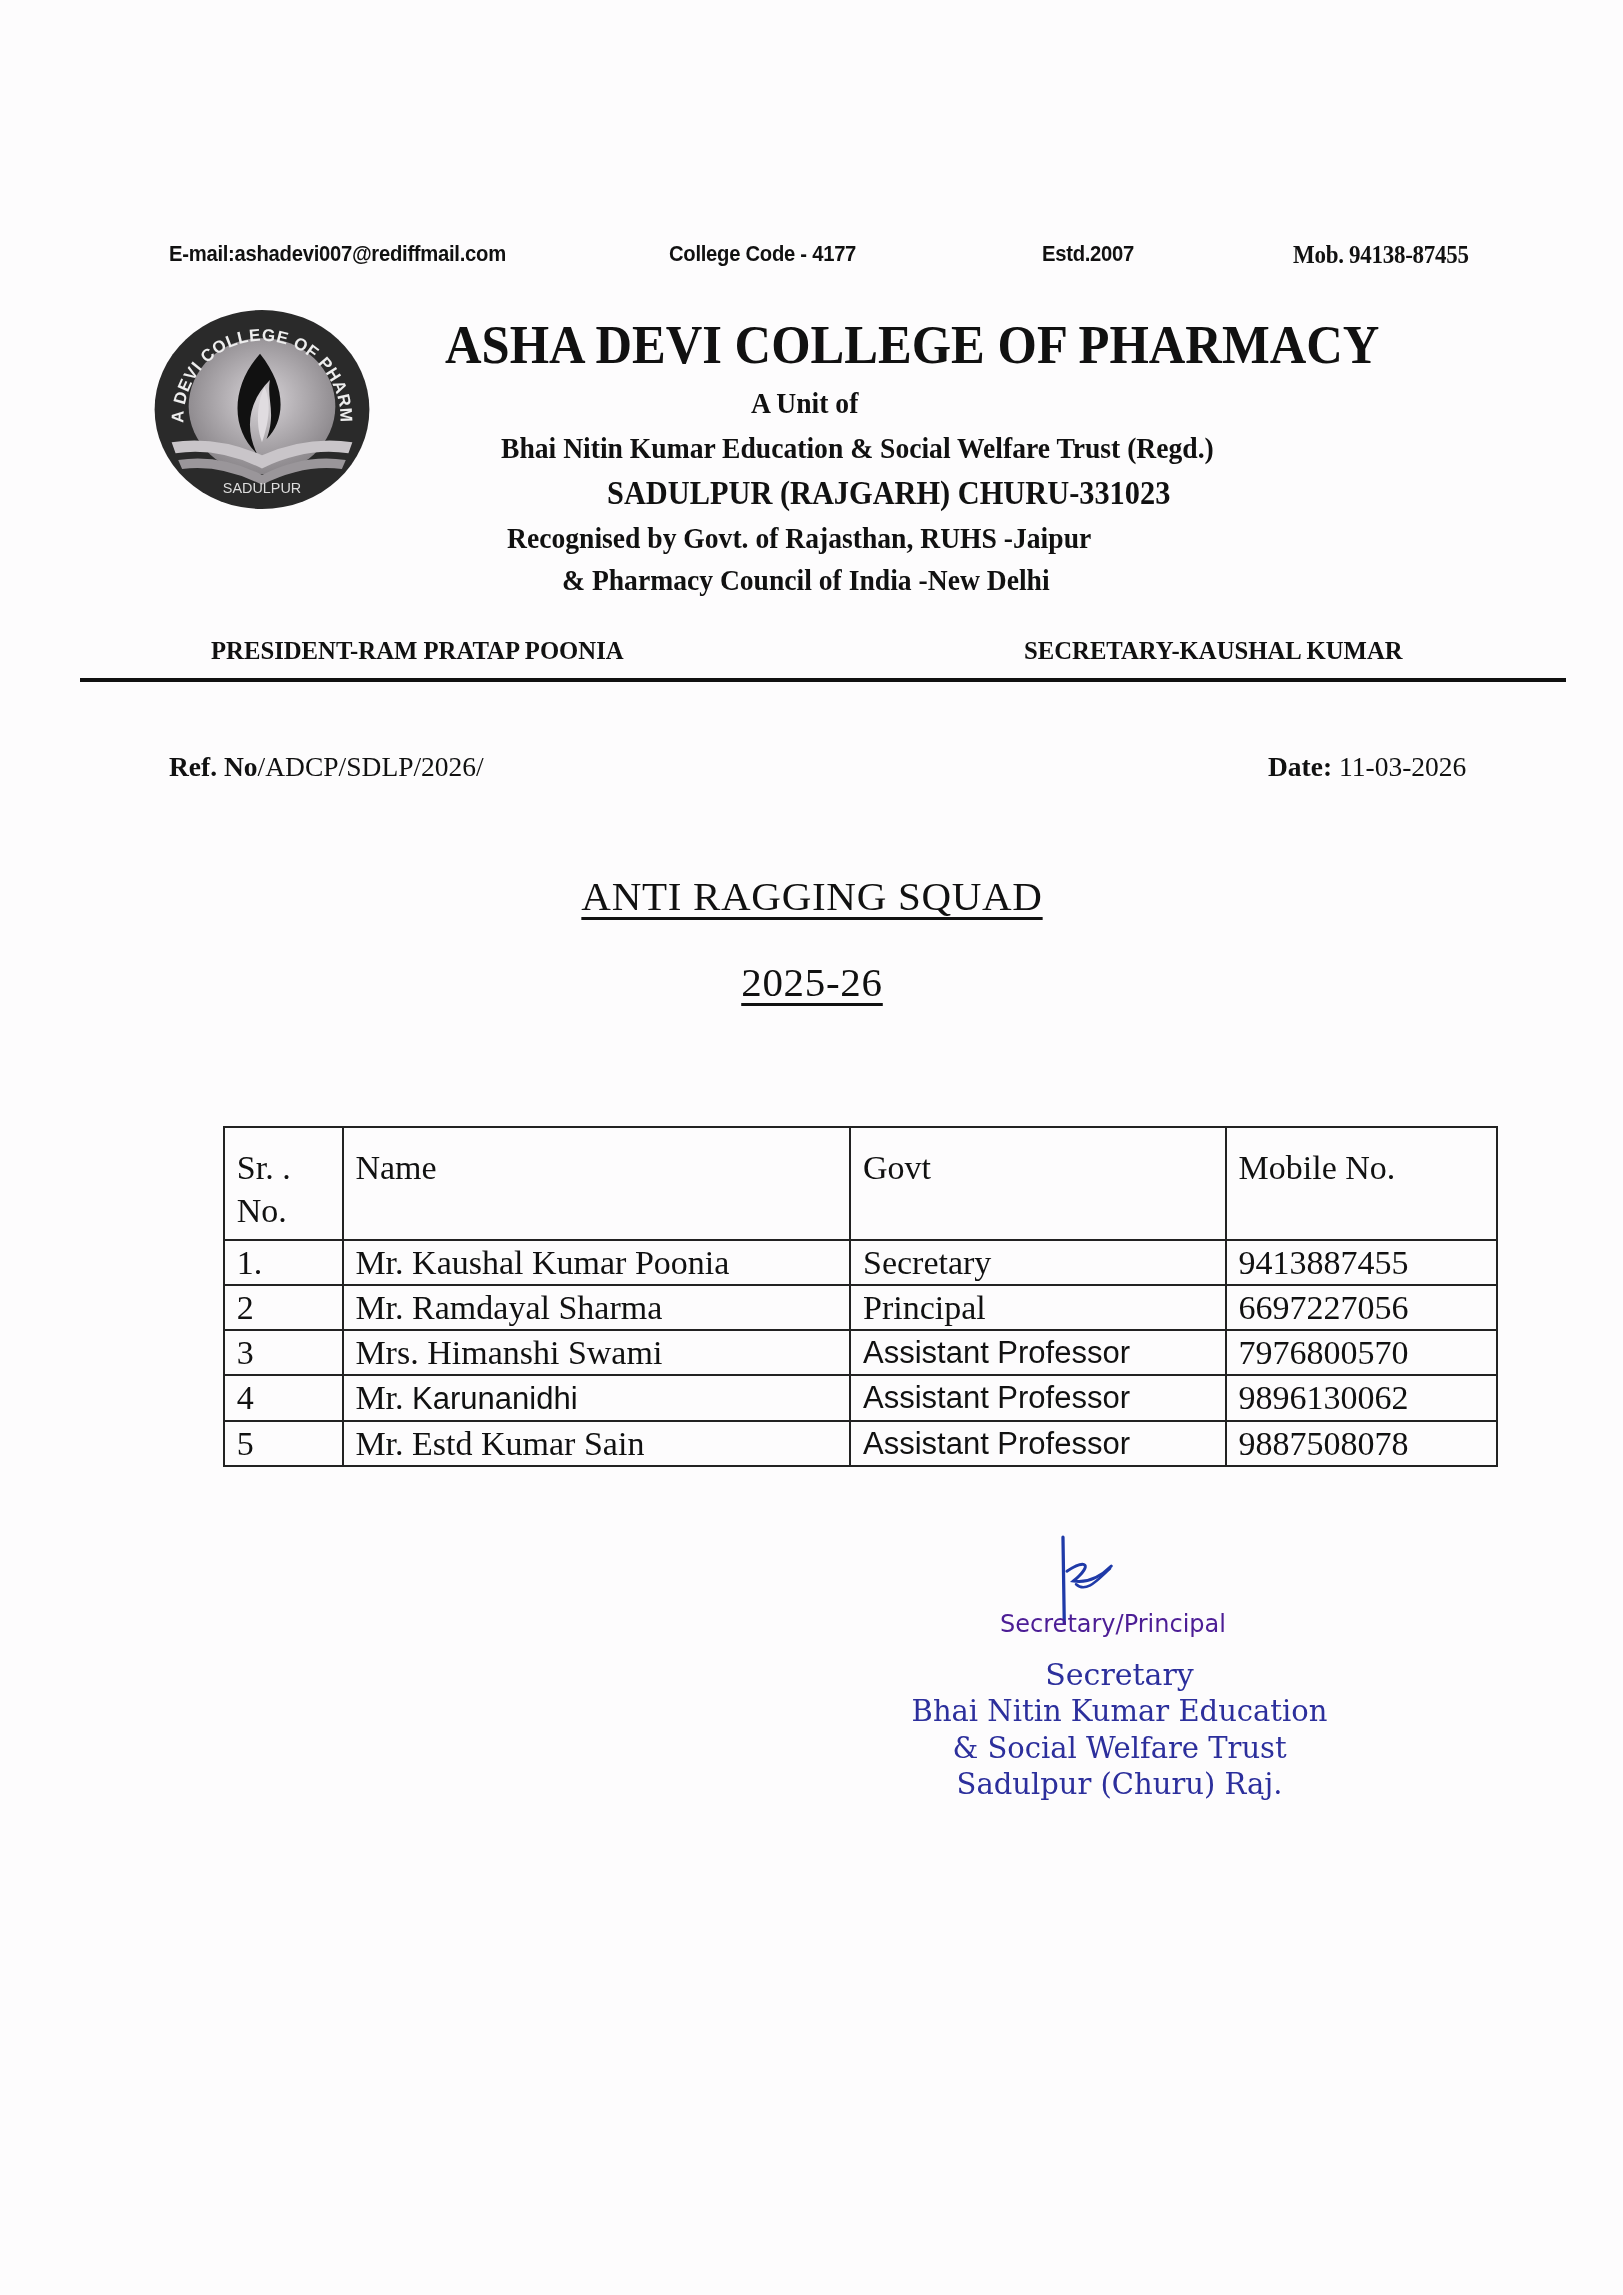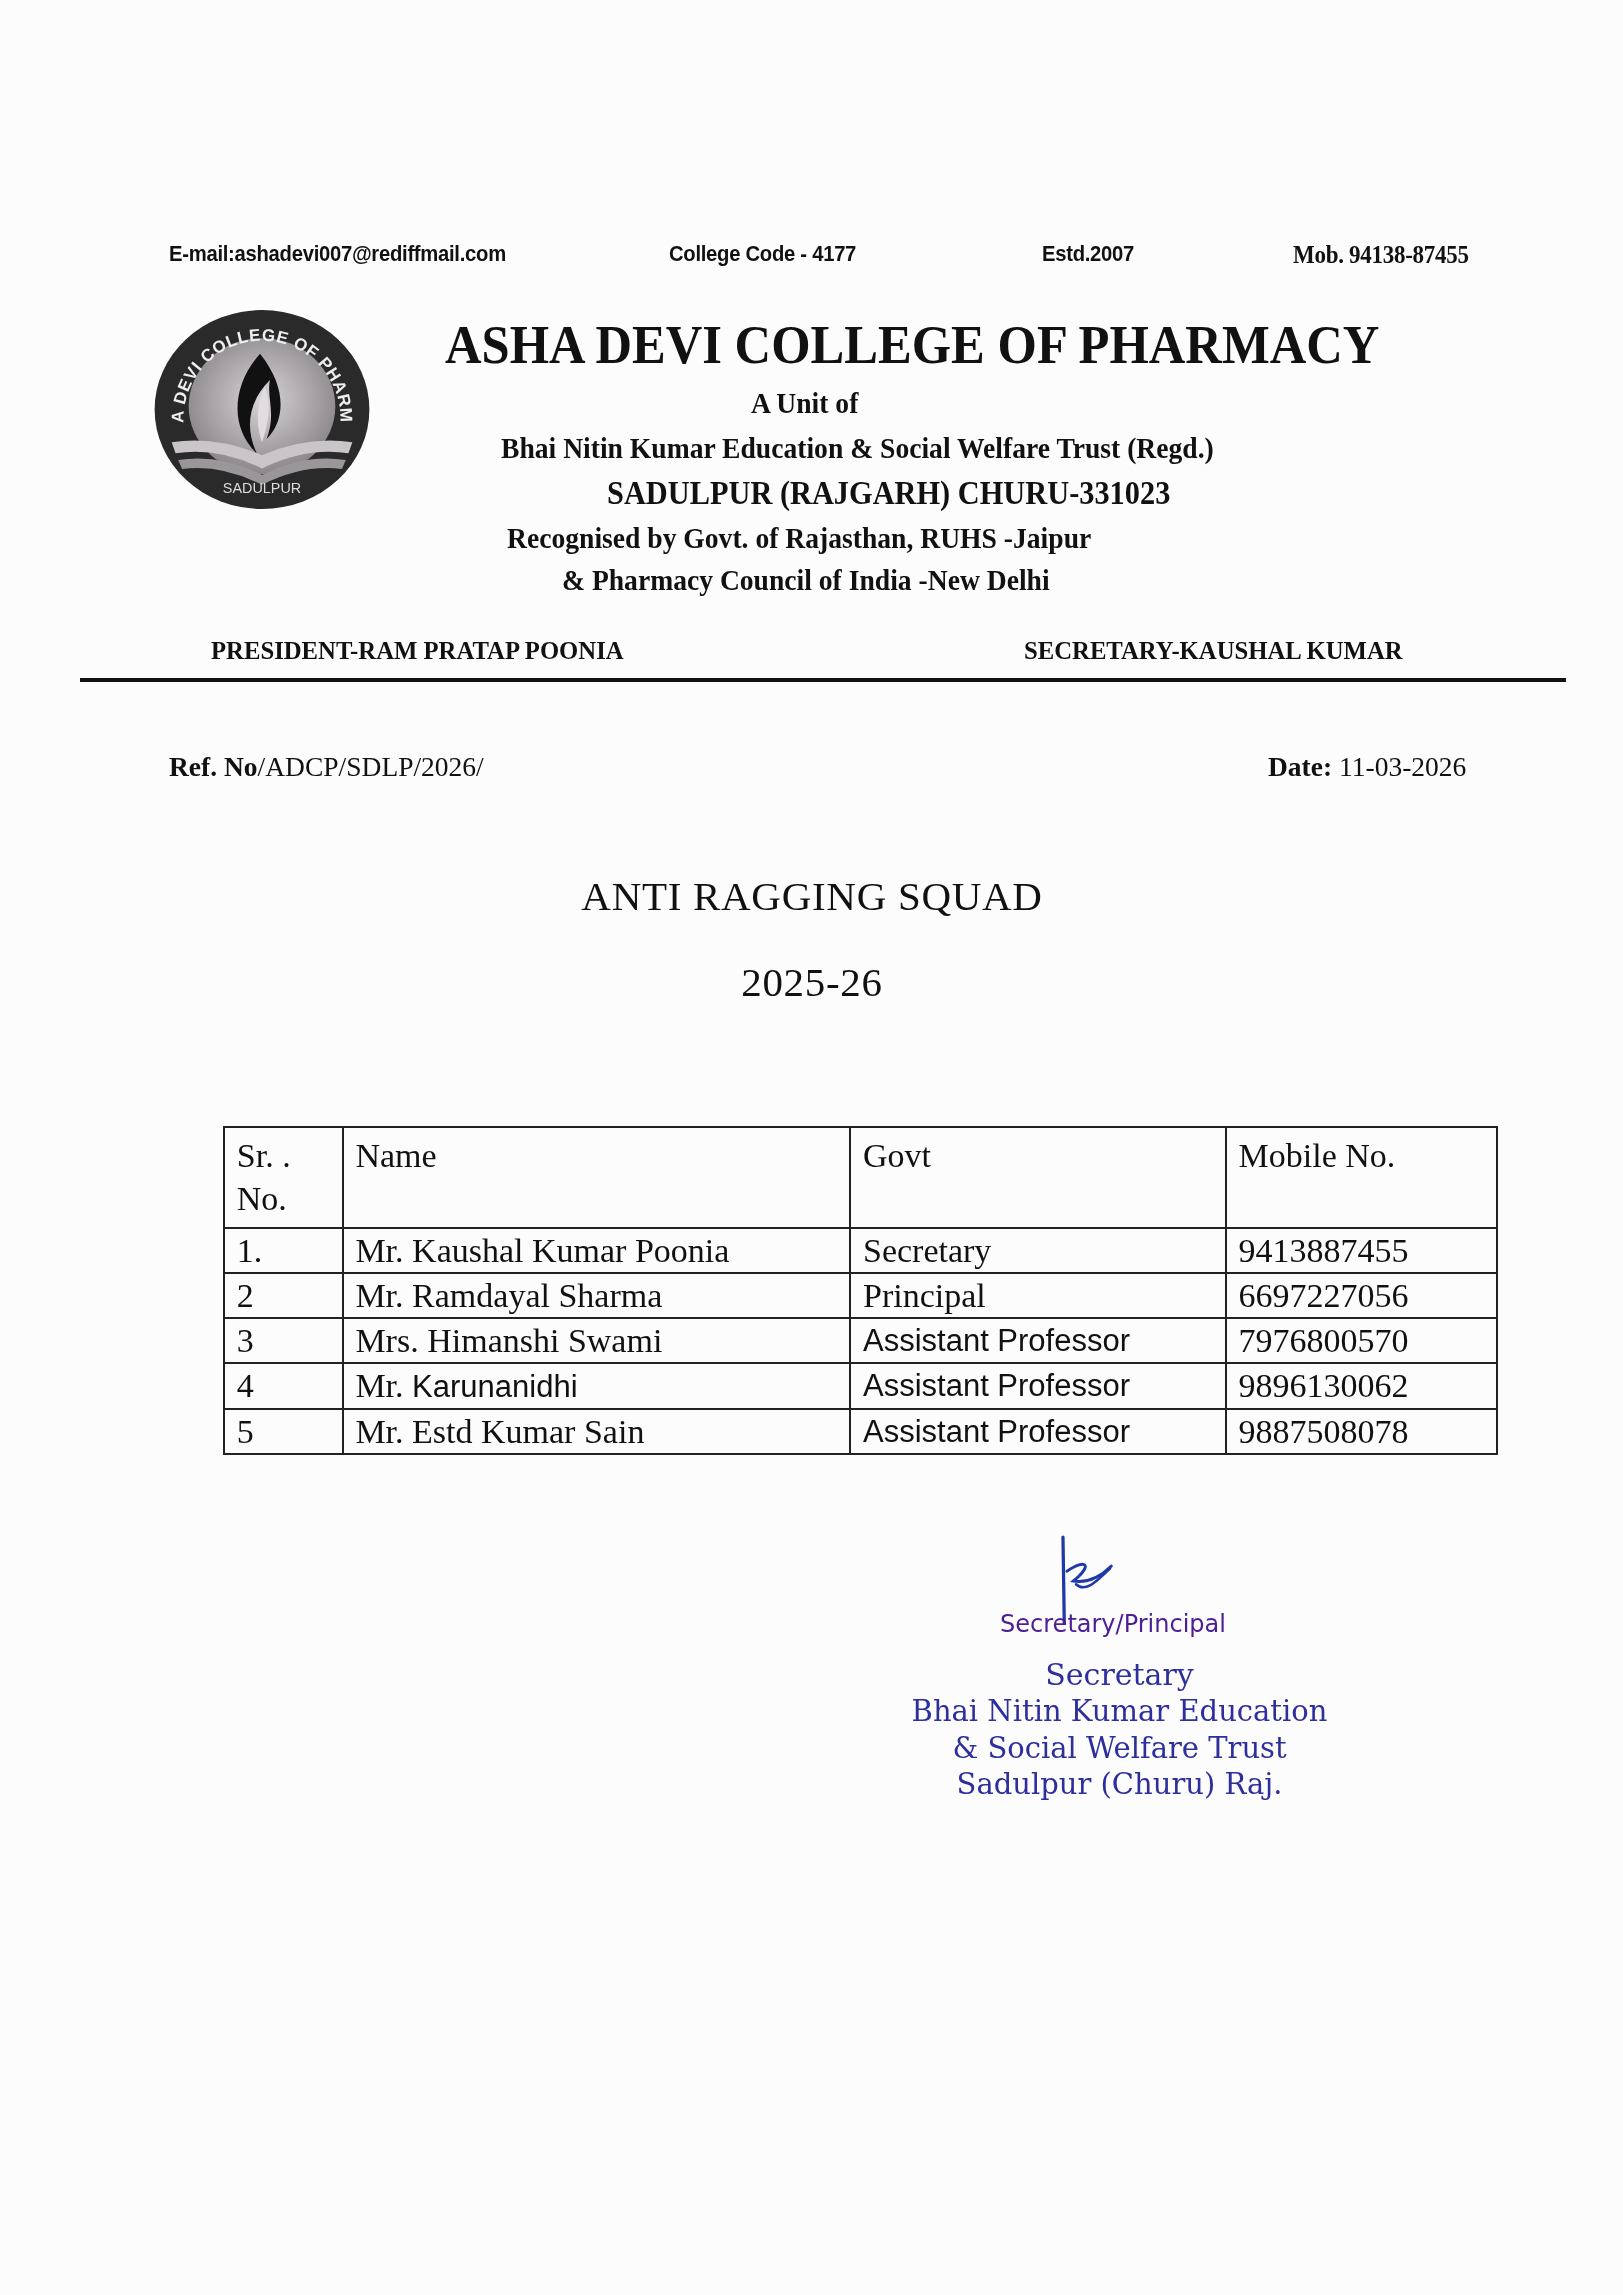--- a/index.html
+++ b/index.html
@@ -48,35 +48,35 @@
   .refline {
     top: 751px; font-size: 27.5px; white-space: nowrap;
   }
   .refline b { font-weight: bold; }
 
   .title {
     left: 0; width: 1624px; text-align: center;
     font-size: 41px; letter-spacing: 0.7px;
   }
   .title span {
-    text-decoration-thickness: 2.6px;
+    text-decoration: underline; text-decoration-thickness: 2.6px;
     text-underline-offset: 6.5px;
   }
 
   
   table.squad {
     position: absolute; left: 223px; top: 1126px;
     border-collapse: collapse;
     font-size: 34px;
   }
   table.squad td, table.squad th {
     border: 2px solid #222; padding: 0 11.8px; text-align: left;
     vertical-align: top; font-weight: normal; line-height: 43px;
   }
-  table.squad th { padding-top: 6px; height: 93px; }
+  table.squad th { padding-top: 18px; height: 93px; }
   table.squad td { height: 43px; }
   .col-sr { width: 93px; }
   .col-name { width: 482px; }
   .col-post { width: 350px; }
   .col-mob { width: 246px; }
   .sans-cell { font-family: "Liberation Sans", "DejaVu Sans", sans-serif; font-size: 31px; }
 
   
   .sig-mark { left: 1047px; top: 1532px; width: 79px; height: 98px; }
   .sig-title {

